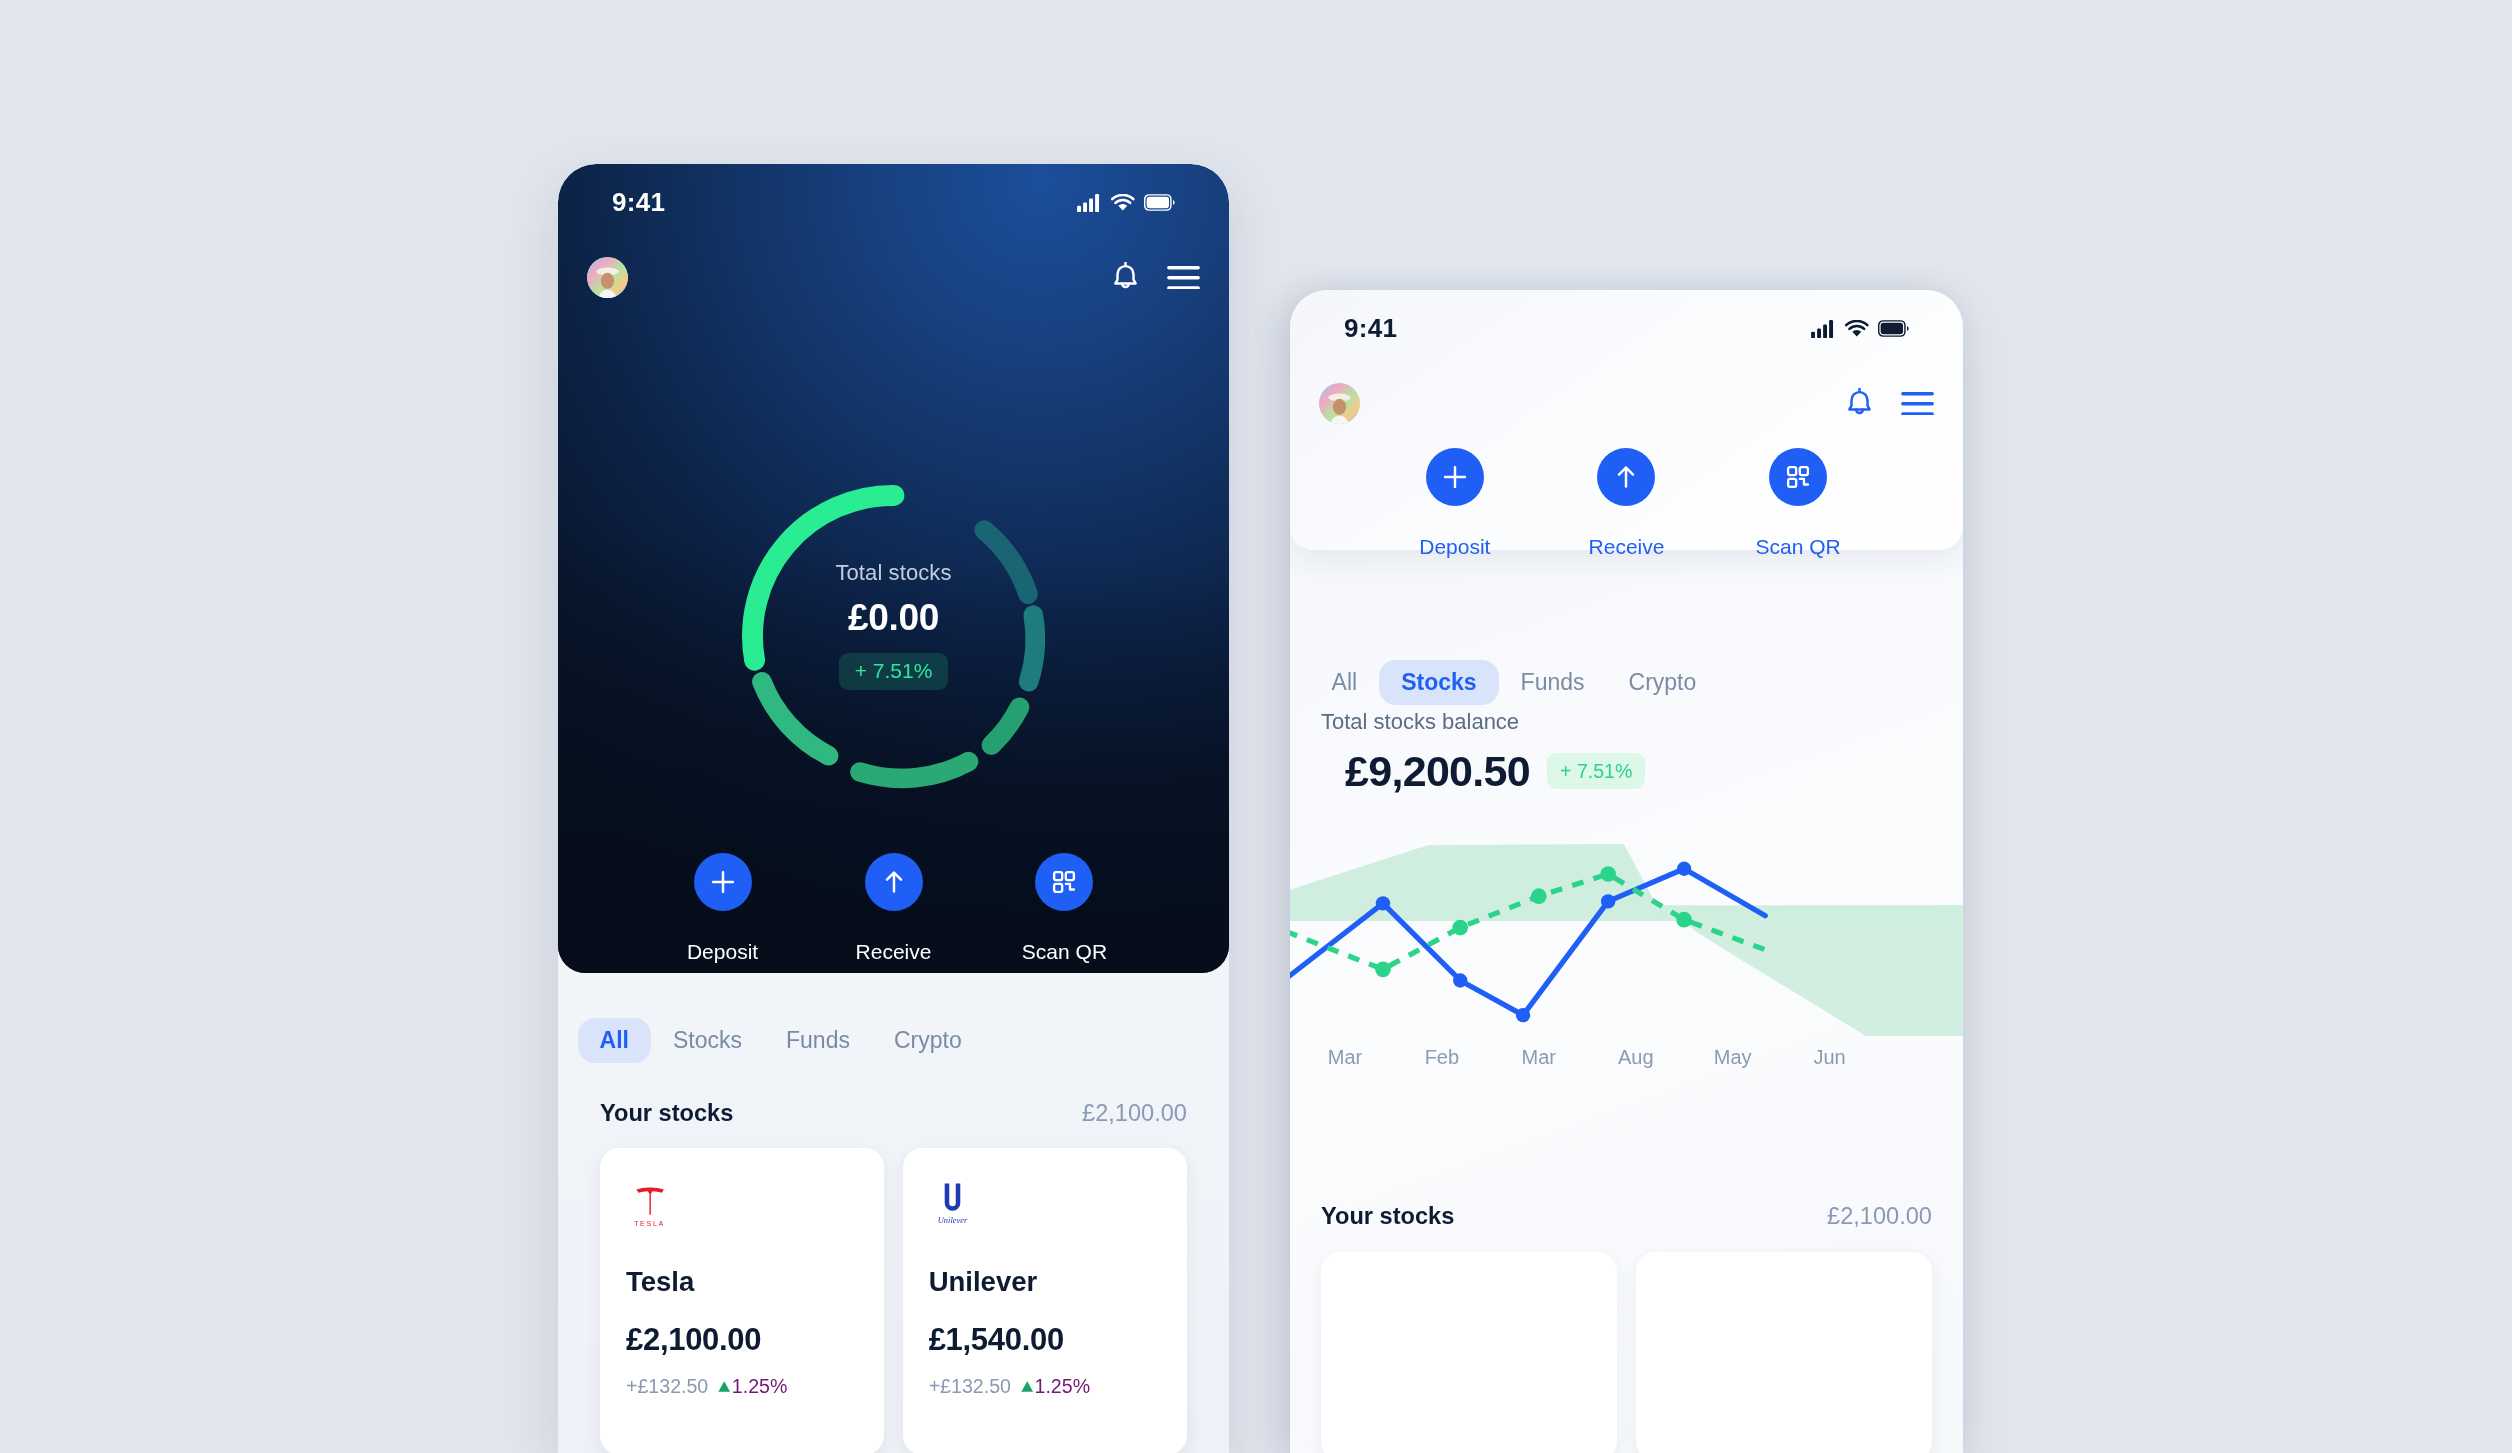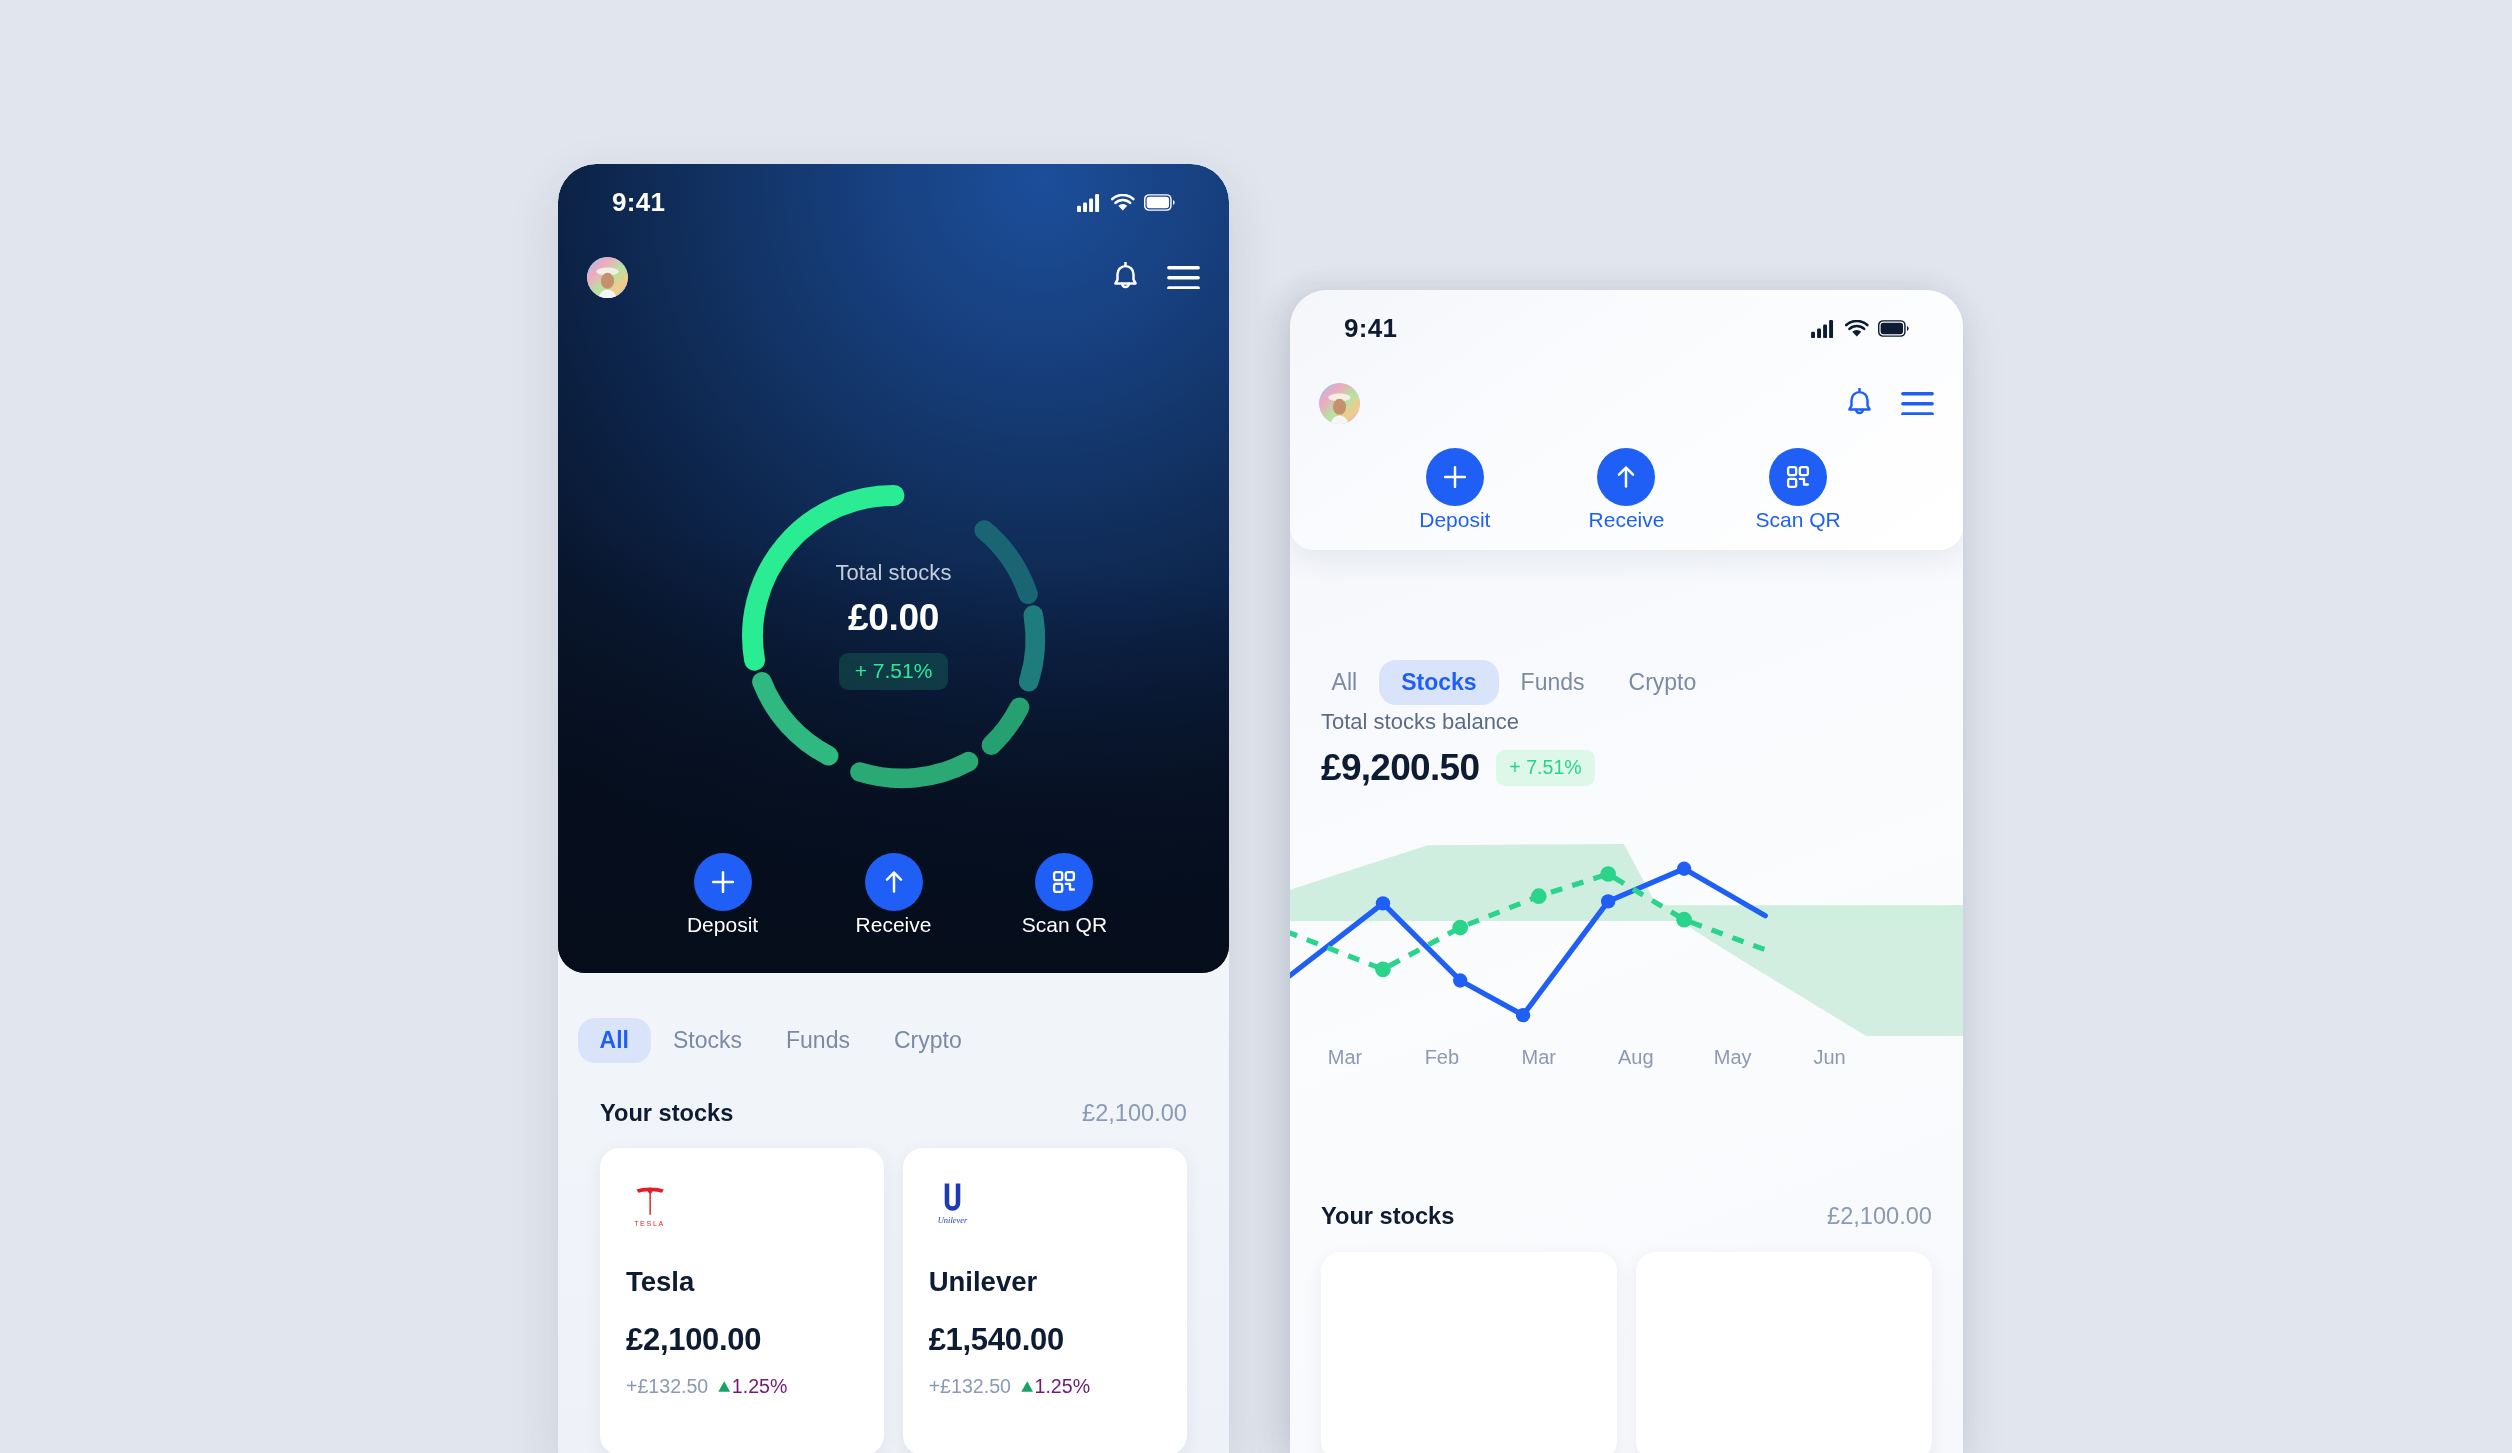--- a/index.html
+++ b/index.html
@@ -62,21 +62,21 @@
   .dc-label { font-size:22px; color:#c3cddd; font-weight:400; letter-spacing:0.1px;}
   .dc-amount { font-size:37px; font-weight:700; color:#ffffff; margin-top:10.5px; letter-spacing:-0.3px;}
   .dc-badge { display:inline-block; margin-top:14.4px; background:rgba(38,190,137,.20);
      color:#2fe79a; font-size:21px; font-weight:500; padding:6.5px 15.7px; border-radius:9.2px; }
 
   
   .actions { display:flex; justify-content:center; gap:0; }
   .act { width:33.33%; display:flex; flex-direction:column; align-items:center; }
   .act-circle { width:58px;height:58px;border-radius:50%; background:#1f5ff5;
      display:flex;align-items:center;justify-content:center; }
-  .act-label { margin-top:2px; font-size:21px; font-weight:500; }
+  .act-label { margin-top:29px; font-size:21px; font-weight:500; }
 
   
   .tabs { display:flex; align-items:center; }
   .tab { font-size:23px; color:#7b8ba4; font-weight:400; padding:9.2px 22px; border-radius:17px; }
   .tab.active { background:#d9e4fb; color:#1f5ff5; font-weight:700; }
 
   
   .sect { display:flex; justify-content:space-between; align-items:baseline; }
   .sect-title { font-size:23.6px; font-weight:700; color:#0d1b33; }
   .sect-amount { font-size:23.6px; font-weight:400; color:#8b9ab4; }
@@ -93,21 +93,21 @@
   .card-delta .pct { color:#701a75; font-weight:500; display:flex; align-items:center; gap:0;}
 
   
   #p2card { position:absolute; left:0px; top:0px; width:673px; height:260px;
      background: linear-gradient(145deg,#f4f6fa 0%, #fbfcfe 48%, #ffffff 100%);
      border-radius:37px 37px 23.6px 23.6px; box-shadow:0 10.5px 29px rgba(40,55,90,.08); }
 
   
   .p2bal-label { font-size:22px; color:#5d6c85; }
   .p2bal-row { display:flex; align-items:center; gap:17px; margin-top:11.8px; }
-  .p2bal-amount { font-size:37px; font-weight:700; color:#0d1b33; letter-spacing:-0.7px; }
+  .p2bal-amount { font-size:43px; font-weight:700; color:#0d1b33; letter-spacing:-0.7px;margin-left:24px; }
   .p2bal-badge { background:#ddf7e9; color:#2ad48b; font-size:19.6px; font-weight:500;
      padding:6.5px 13px; border-radius:9.2px; }
 
   .axis { display:flex; }
   .axis span { flex:1; text-align:center; font-size:20px; color:#8b9ab4; }
 </style>
 </head>
 <body>
 
 <div class="stage">

